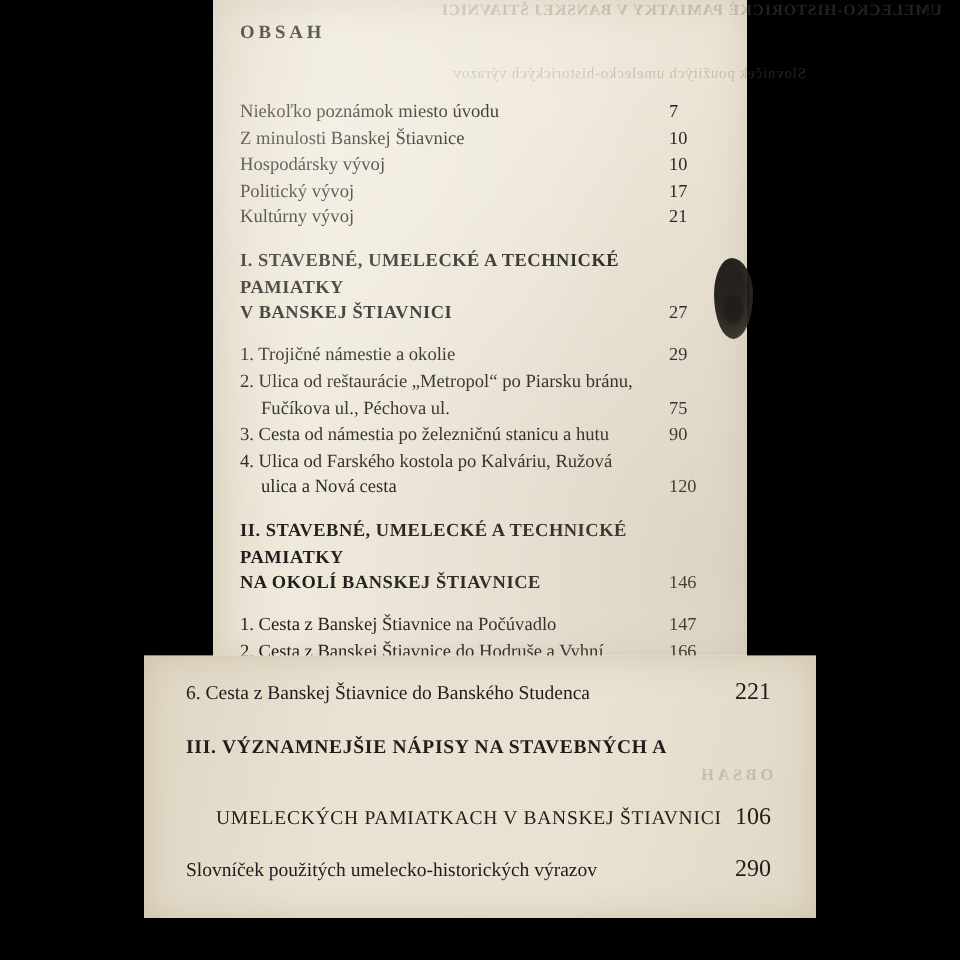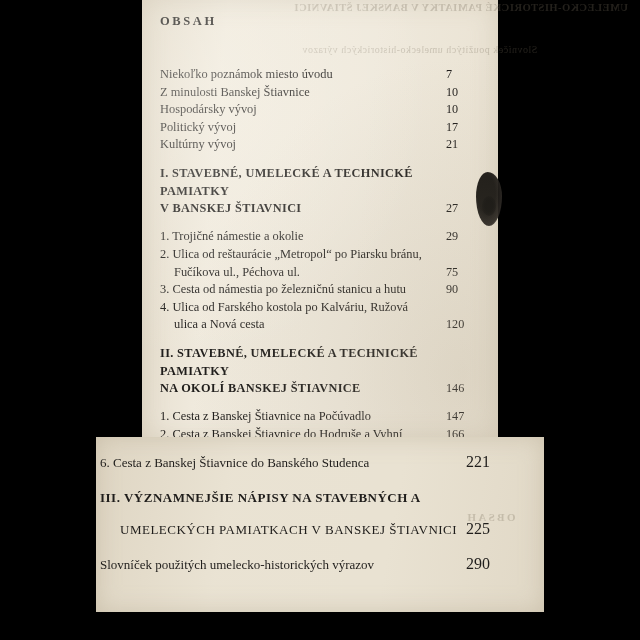--- a/index.html
+++ b/index.html
@@ -129,32 +129,32 @@
     top: 437px;
     width: 448px;
     height: 175px;
     background: #e9e2d2;
     background-image:
       linear-gradient(100deg, rgba(212,201,180,0.5) 0%, rgba(240,234,221,0.08) 30%, rgba(236,229,214,0.0) 65%, rgba(216,206,186,0.5) 100%);
     box-shadow: inset 0 0 22px rgba(186,174,150,0.5);
   }
   .bottom-inner {
     position: absolute;
-    left: 4px;
+    left: 28px;
     top: 16px;
     width: 400px;
   }
   .bottom-row {
     display: flex;
     align-items: baseline;
     margin-bottom: 17px;
   }
   .bottom-row .toc-label { font-size: 13px; }
   .bottom-row .toc-page { flex: 0 0 34px; font-size: 16px; }
-  .bottom-row.two-line { margin-bottom: 12px; }
+  .bottom-row.two-line { margin-bottom: 28px; }
   .bottom-row.two-line .toc-label {
     font-weight: bold;
     letter-spacing: 0.4px;
     line-height: 1.55;
   }
   .bottom-row.heading .toc-label {
     letter-spacing: 0.5px;
   }
   .bleed-3 {
     position: absolute;
@@ -293,21 +293,21 @@
       <span class="toc-label">6. Cesta z Banskej Štiavnice do Banského Studenca</span>
       <span class="toc-page">221</span>
     </div>
 
     <div class="bottom-row two-line heading">
       <span class="toc-label">III. VÝZNAMNEJŠIE NÁPISY NA STAVEBNÝCH A</span>
       <span class="toc-page"></span>
     </div>
     <div class="bottom-row heading">
       <span class="toc-label" style="font-weight:normal;letter-spacing:0.5px;margin-left:20px;">UMELECKÝCH PAMIATKACH V BANSKEJ ŠTIAVNICI</span>
-      <span class="toc-page">225</span>
+      <span class="toc-page">106</span>
     </div>
 
 
     <div class="bottom-row">
       <span class="toc-label">Slovníček použitých umelecko-historických výrazov</span>
       <span class="toc-page">290</span>
     </div>
 
   </div>
 </div>

